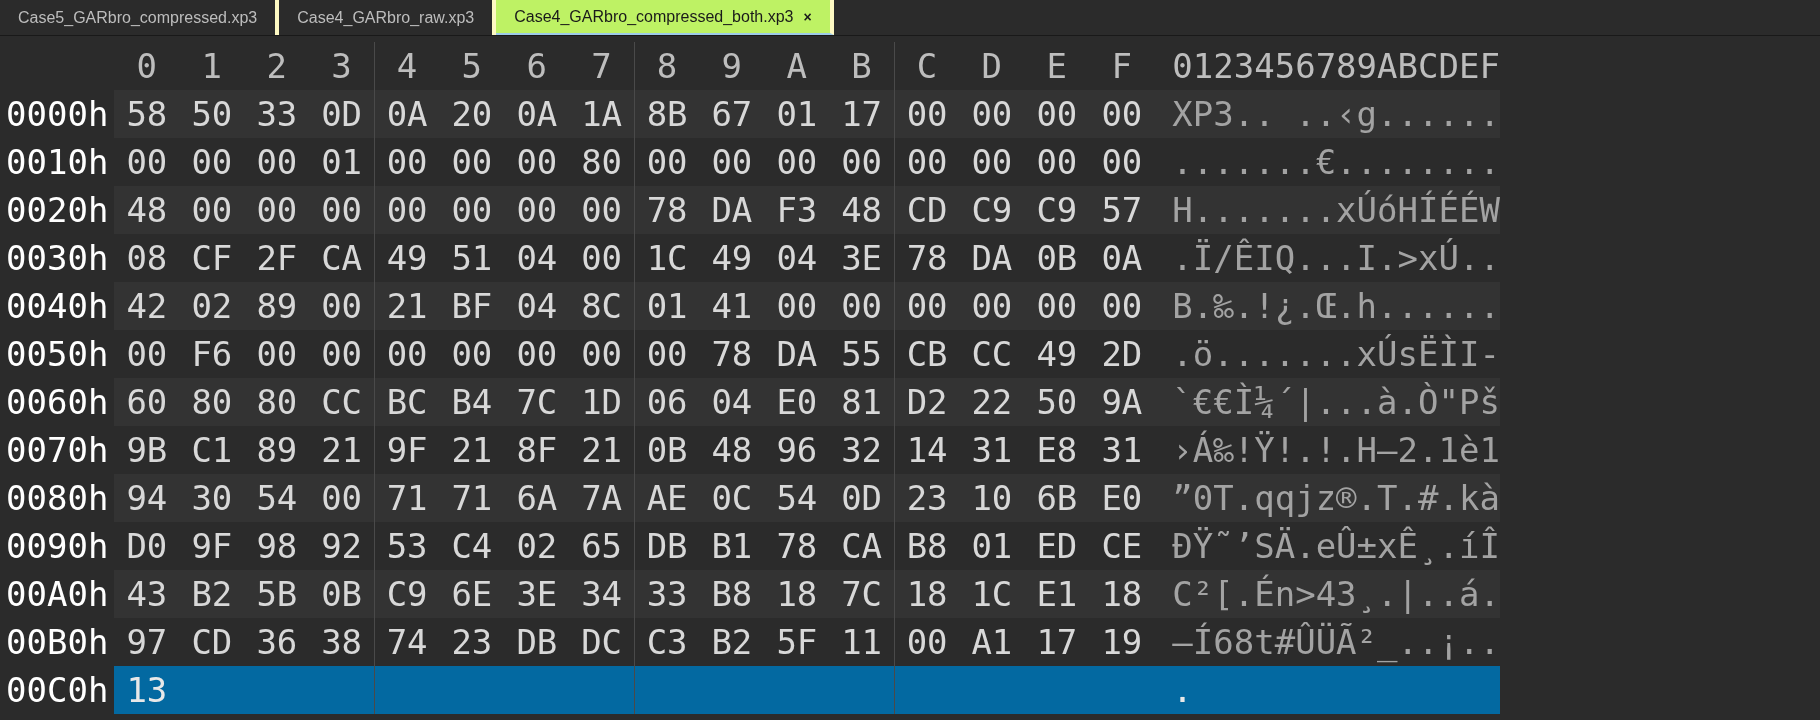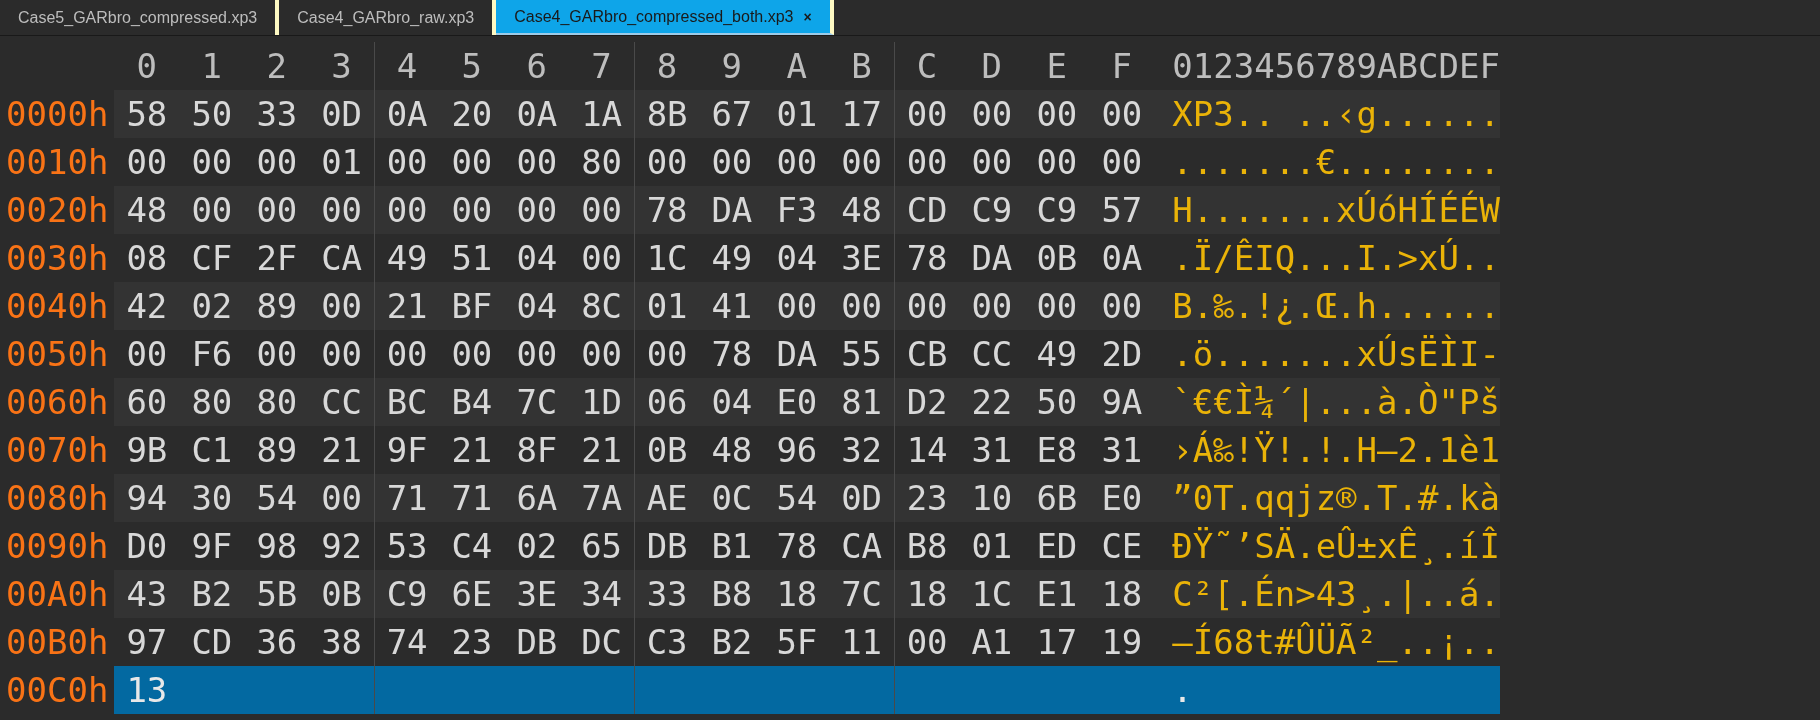--- a/index.html
+++ b/index.html
@@ -26,21 +26,21 @@
     display: flex;
     align-items: center;
     padding: 0 18px 0 18px;
     color: #bdbdbd;
     border-right: 4px solid #fef9c3;
     cursor: pointer;
     gap: 10px;
     white-space: nowrap;
   }
   .tab.active {
-    background: #0ea5e9;
+    background: #bef264;
     color: #1a1a1a;
     border-bottom: 2px solid #9ecbe8;
   }
   .tab.active .close-x { color: #1a1a1a; }
   .close-x {
     font-weight: bold;
     font-size: 14px;
     line-height: 1;
   }
 
@@ -59,21 +59,21 @@
     height: 48px;
     vertical-align: middle;
     font-weight: normal;
   }
 
   
   td.offset, th.offset {
     width: 100px;
     padding-left: 6px;
     padding-right: 6px;
-    color: #f97316;
+    color: #ffffff;
     text-align: left;
     font-weight: normal;
   }
   th.offset { color: transparent; } 
 
   
   th.b, td.b {
     width: 65px;
     text-align: center;
     color: #d8d8d8;
@@ -81,21 +81,21 @@
   th.b { color: #bdbdbd; }
 
   
   .grpA { border-left: 1px solid #4a4a4a; }
   .grpB { border-left: 1px solid #4a4a4a; }
   .grpC { border-left: 1px solid #4a4a4a; }
 
   
   td.ascii, th.ascii {
     padding-left: 18px;
-    color: #eab308;
+    color: #a3a3a3;
     white-space: pre;
     text-align: left;
   }
   th.ascii { color: #bdbdbd; }
 
   
   tbody tr:nth-child(odd)  td.b,
   tbody tr:nth-child(odd)  td.ascii { background: #333333; }
   tbody tr:nth-child(even) td.b,
   tbody tr:nth-child(even) td.ascii { background: #2b2b2b; }

